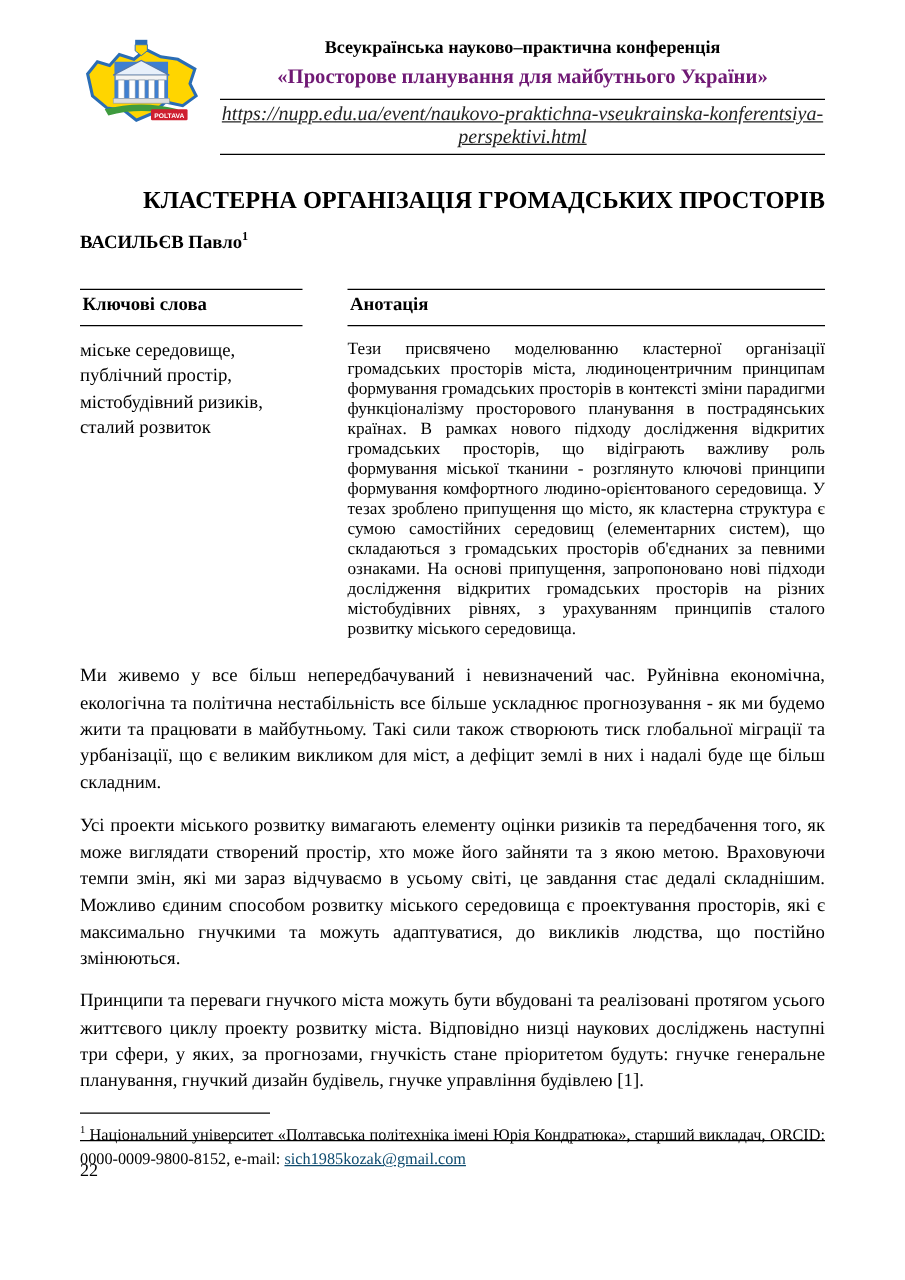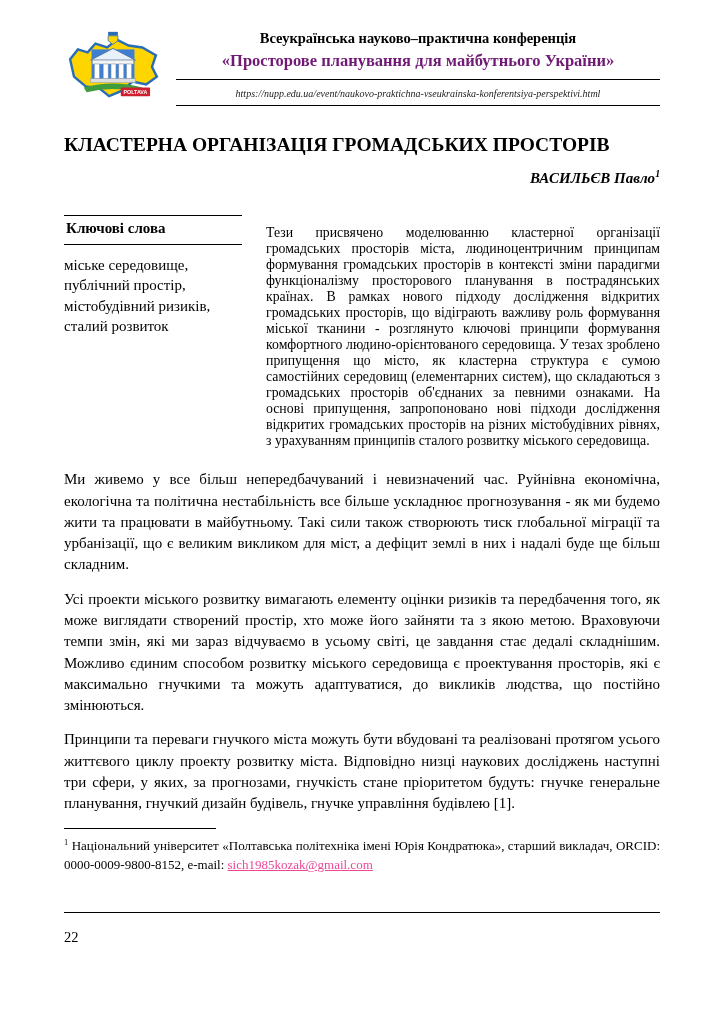--- a/index.html
+++ b/index.html
@@ -13,42 +13,42 @@
     overflow: hidden;
   }
 
   
   .doc-header { display: flex; align-items: flex-start; gap: 14px; }
   .logo { width: 98px; flex: 0 0 98px; }
   .header-text { flex: 1; text-align: center; padding-top: 4px; }
   .conf-line1 { font-weight: bold; font-size: 14.5px; }
   .conf-line2 { font-weight: bold; font-size: 16.5px; margin-top: 4px; }
   .url-box { margin-top: 8px; border-top: 1.5px solid #000; border-bottom: 1.5px solid #000; padding: 3px 0 4px; }
-  .conf-url { font-style: italic; font-size: 10px; color: #222; cursor: pointer; }
+  .conf-url { font-style: italic; font-size: 16px; color: #222; text-decoration: underline; cursor: pointer; }
 
   .udc { margin-top: 20px; font-weight: bold; font-size: 15px; }
 
-  .title { margin: 22px 0 0 0; text-align: left; font-weight: bold; font-size: 19.5px; line-height: 1.55; }
-  .author { text-align: right; font-weight: bold; font-size: 15px; margin-top: 10px; font-style: italic; }
+  .title { margin: 22px 0 0 0; text-align: right; font-weight: bold; font-size: 19.5px; line-height: 1.55; }
+  .author { text-align: left; font-weight: bold; font-size: 15px; margin-top: 10px; }
   sup { font-size: 0.65em; vertical-align: super; line-height: 0; }
 
   
-  .meta-grid { display: grid; grid-template-columns: 178px 1fr; column-gap: 24px; margin-top: 28px; font-family: Liberation Serif, serif; }
+  .meta-grid { display: grid; grid-template-columns: 178px 1fr; column-gap: 36px; margin-top: 28px; font-family: Liberation Serif, serif; }
   .col-heading { font-weight: bold; font-size: 15px; border-top: 1px solid #000; border-bottom: 1px solid #000; padding: 4px 2px 7px 2px; }
   .kw-text { padding-top: 10px; font-size: 15px; line-height: 1.35; }
   .abs-text { padding-top: 10px; font-size: 13.8px; line-height: 1.16; text-align: justify; }
 
   
   .body-text { margin-top: 20px; }
   .body-text p { margin: 0 0 13px 0; font-size: 15px; line-height: 1.42; text-align: justify; }
 
   
   .footnote-rule { width: 152px; border-top: 1px solid #000; margin: 12px 0 7px 0; }
   .footnote { font-size: 13px; line-height: 1.5; text-align: justify; }
-  .email-link { color: #ec4899; text-decoration: underline; cursor: pointer; }
+  .email-link { color: #0c4a6e; text-decoration: underline; cursor: pointer; }
 
   
   .page-footer { position: absolute; left: 64px; right: 64px; bottom: 18px; }
   .footer-rule { border-top: 1px solid #000; }
   .page-number { font-size: 14.5px; margin-top: 16px; }
 </style>
 </head>
 <body>
 
 <div class="page">
@@ -88,20 +88,21 @@
   </h1>
 
   <div class="author"><span>ВАСИЛЬЄВ Павло</span><sup>1</sup></div>
 
   <div class="meta-grid">
     <div class="kw-col">
       <div class="col-heading">Ключові слова</div>
       <div class="kw-text">міське середовище, публічний простір, містобудівний ризиків, сталий розвиток</div>
     </div>
     <div class="abs-col">
+      <div class="col-heading">Анотація</div>
       <div class="abs-text">Тези присвячено моделюванню кластерної організації громадських просторів міста, людиноцентричним принципам формування громадських просторів в контексті зміни парадигми функціоналізму просторового планування в пострадянських країнах. В рамках нового підходу дослідження відкритих громадських просторів, що відіграють важливу роль формування міської тканини - розглянуто ключові принципи формування комфортного людино-орієнтованого середовища. У тезах зроблено припущення що місто, як кластерна структура є сумою самостійних середовищ (елементарних систем), що складаються з громадських просторів об'єднаних за певними ознаками. На основі припущення, запропоновано нові підходи дослідження відкритих громадських просторів на різних містобудівних рівнях, з урахуванням принципів сталого розвитку міського середовища.</div>
     </div>
   </div>
 
   <section class="body-text">
     <p>Ми живемо у все більш непередбачуваний і невизначений час. Руйнівна економічна, екологічна та політична нестабільність все більше ускладнює прогнозування - як ми будемо жити та працювати в майбутньому. Такі сили також створюють тиск глобальної міграції та урбанізації, що є великим викликом для міст, а дефіцит землі в них і надалі буде ще більш складним.</p>
     <p>Усі проекти міського розвитку вимагають елементу оцінки ризиків та передбачення того, як може виглядати створений простір, хто може його зайняти та з якою метою. Враховуючи темпи змін, які ми зараз відчуваємо в усьому світі, це завдання стає дедалі складнішим. Можливо єдиним способом розвитку міського середовища є проектування просторів, які є максимально гнучкими та можуть адаптуватися, до викликів людства, що постійно змінюються.</p>
     <p>Принципи та переваги гнучкого міста можуть бути вбудовані та реалізовані протягом усього життєвого циклу проекту розвитку міста. Відповідно низці наукових досліджень наступні три сфери, у яких, за прогнозами, гнучкість стане пріоритетом будуть: гнучке генеральне планування, гнучкий дизайн будівель, гнучке управління будівлею [1].</p>
   </section>
 

